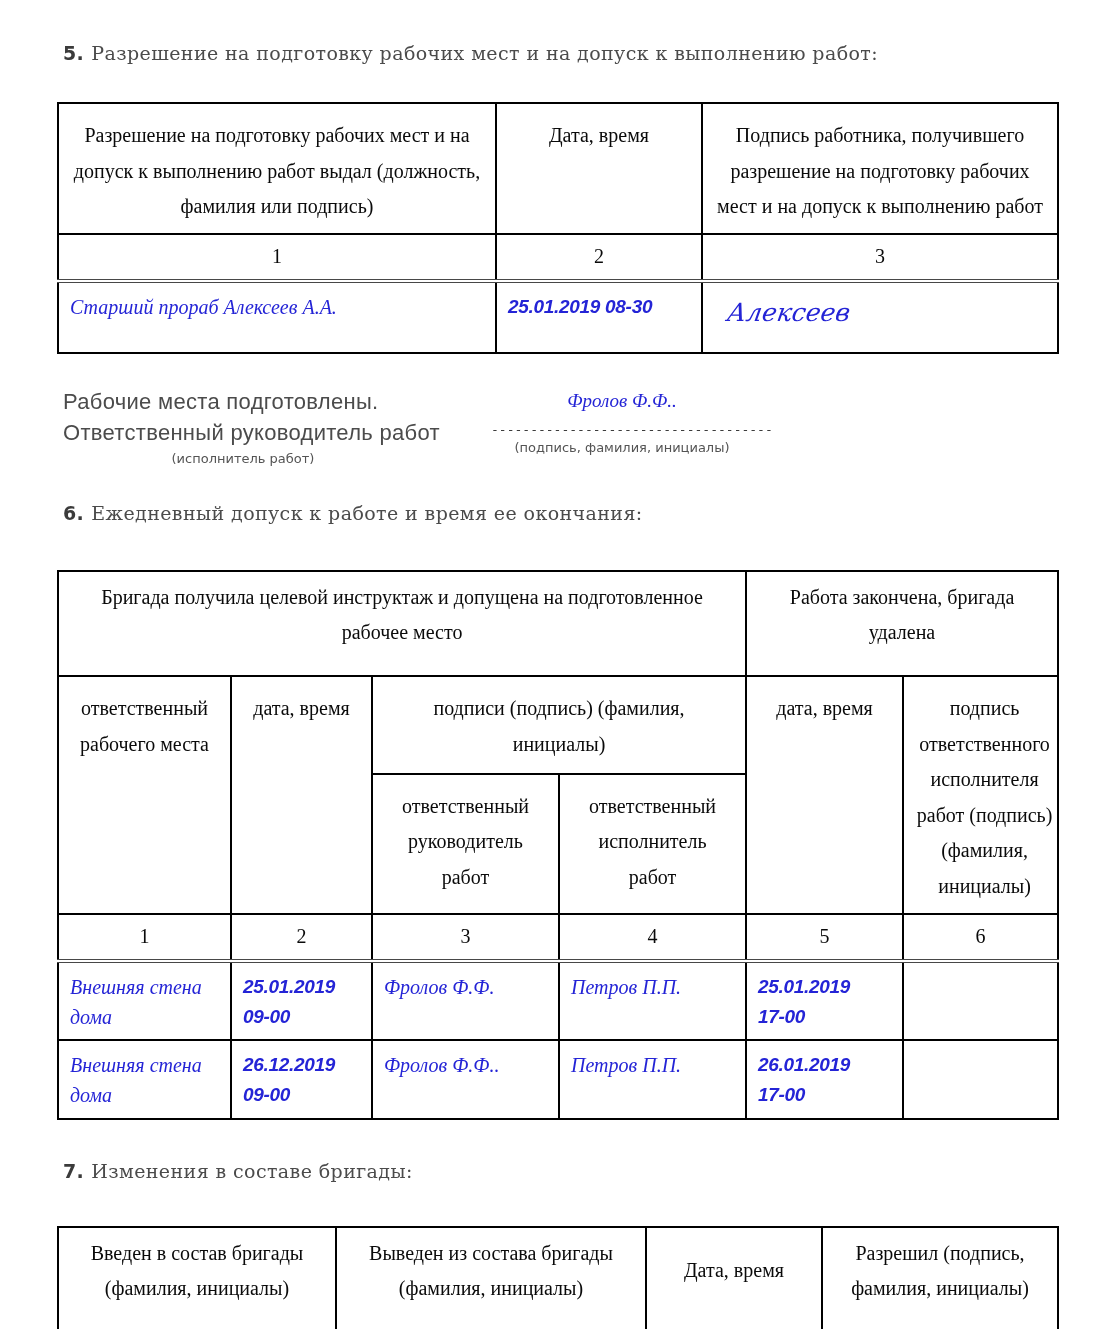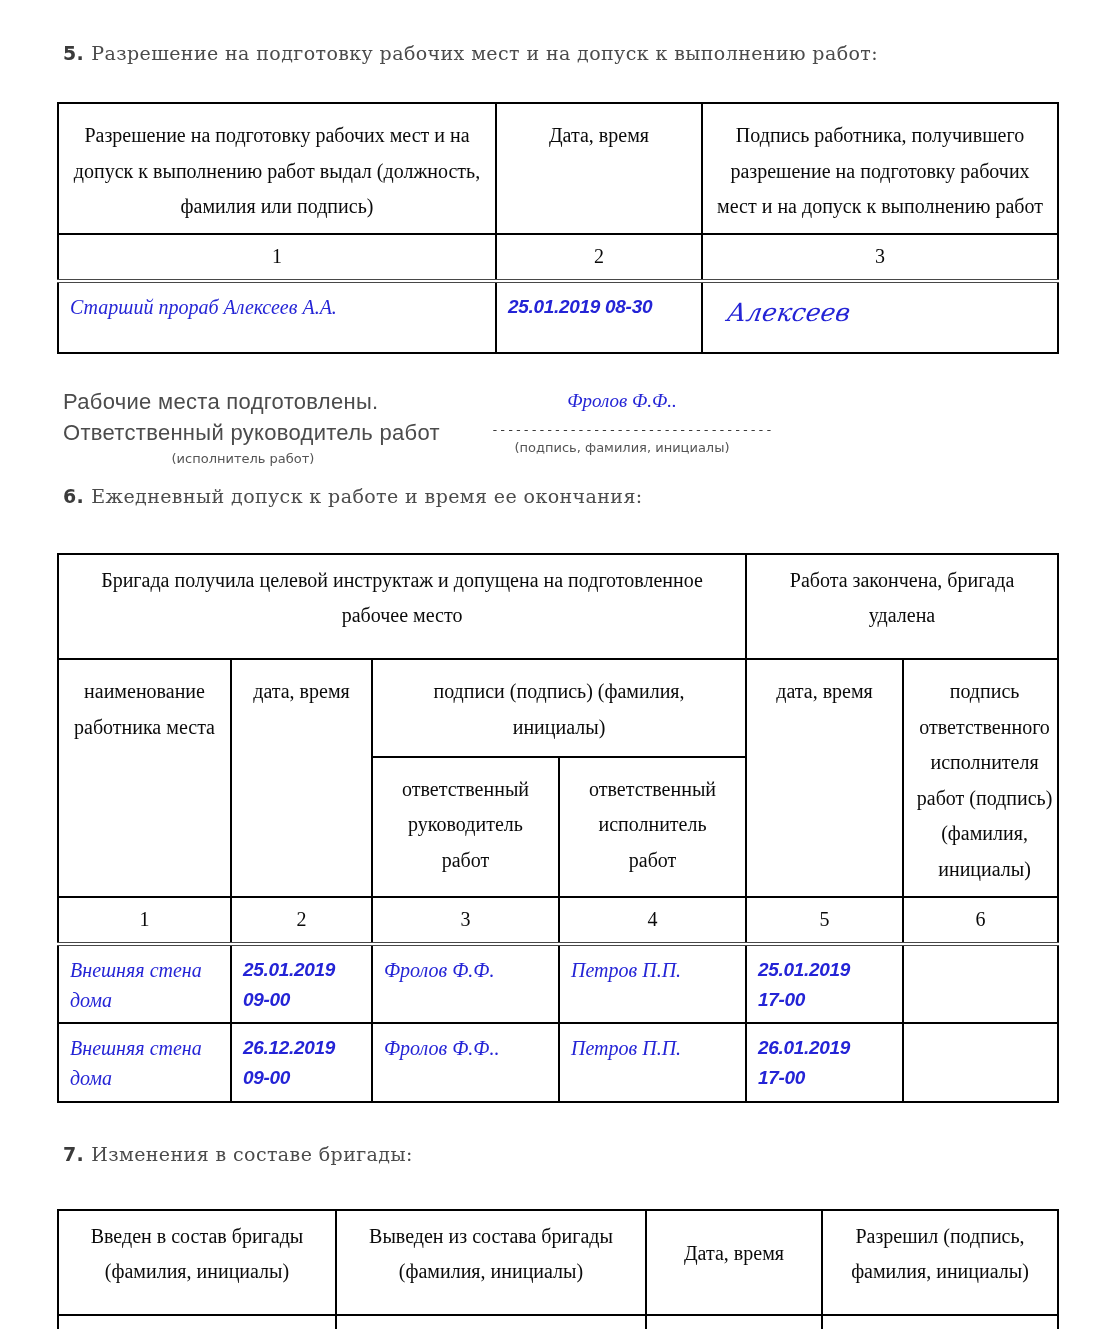--- a/index.html
+++ b/index.html
@@ -73,21 +73,21 @@
   .ft-left .ft-small { text-align:center; width:360px; }
   .ft-blue {
     font-family:"Liberation Serif", serif; font-style:italic;
     font-size:19px; color:#2424d6; line-height:29px;
   }
   .ft-dashes {
     font-family:"DejaVu Sans Mono", monospace; font-size:13px; color:#3c3c3c;
     line-height:15px; margin-top:7px; white-space:nowrap;
   }
 
-  .gap6 { margin-top:19px; }
+  .gap6 { margin-top:36px; }
   .gap7 { margin-top:40px; }
   table.t2 { margin-top:46px; }
   table.t3 { margin-top:44px; }
 </style>
 </head>
 <body>
 
 <div class="page">
 
   <p class="sec-h"><span class="num">5.</span><span>Разрешение на подготовку рабочих мест и на допуск к выполнению работ:</span></p>
@@ -140,21 +140,21 @@
         <col style="width:187px">
         <col style="width:157px">
         <col style="width:155px">
       </colgroup>
     <tbody>
         <tr class="t2-ra">
       <td class="th mid" colspan="4">Бригада получила целевой инструктаж и допущена на подготовленное рабочее место</td>
       <td class="th mid" colspan="2">Работа закончена, бригада удалена</td>
     </tr>
     <tr class="t2-rb">
-      <td class="th" rowspan="2">наименование работника места</td>
+      <td class="th" rowspan="2">ответственный рабочего места</td>
       <td class="th" rowspan="2">дата, время</td>
       <td class="th" colspan="2">подписи (подпись) (фамилия, инициалы)</td>
       <td class="th" rowspan="2">дата, время</td>
       <td class="th brk" rowspan="2">подпись ответственного исполнителя работ (подпись) (фамилия, инициалы)</td>
     </tr>
     <tr class="t2-rc">
       <td class="th">ответственный руководитель работ</td>
       <td class="th">ответственный исполнитель работ</td>
     </tr>
     <tr class="num-row">

